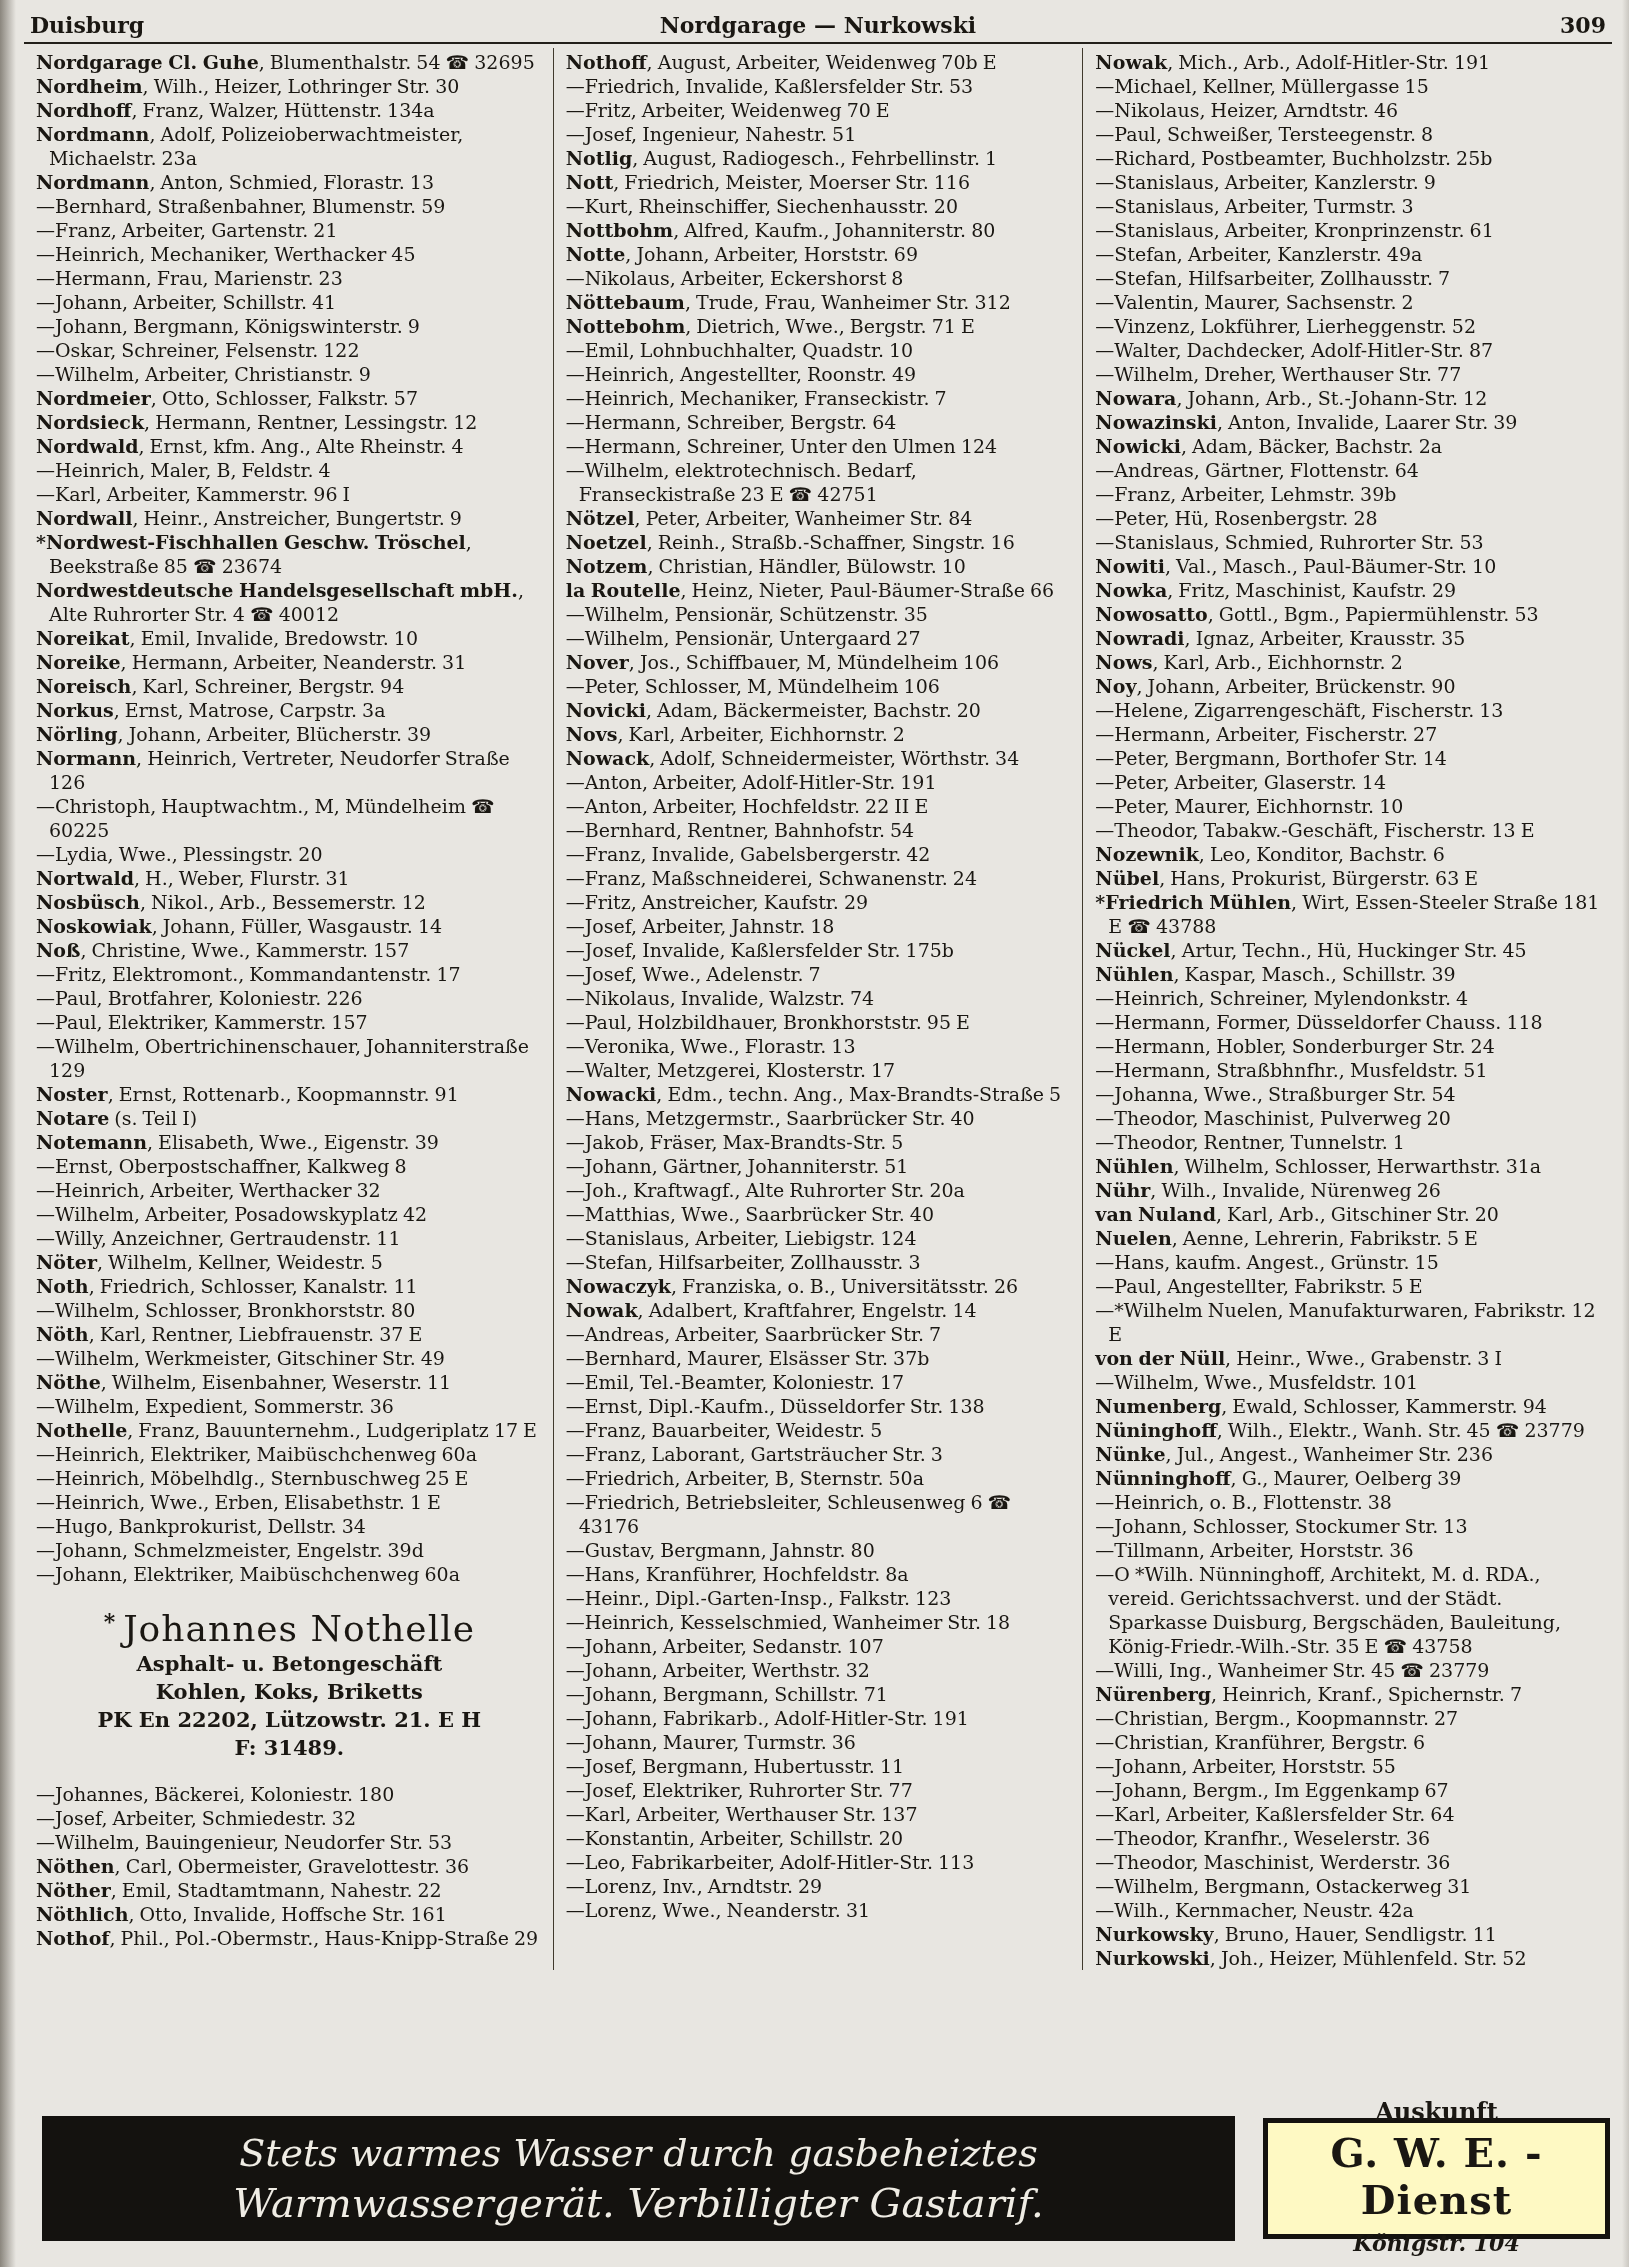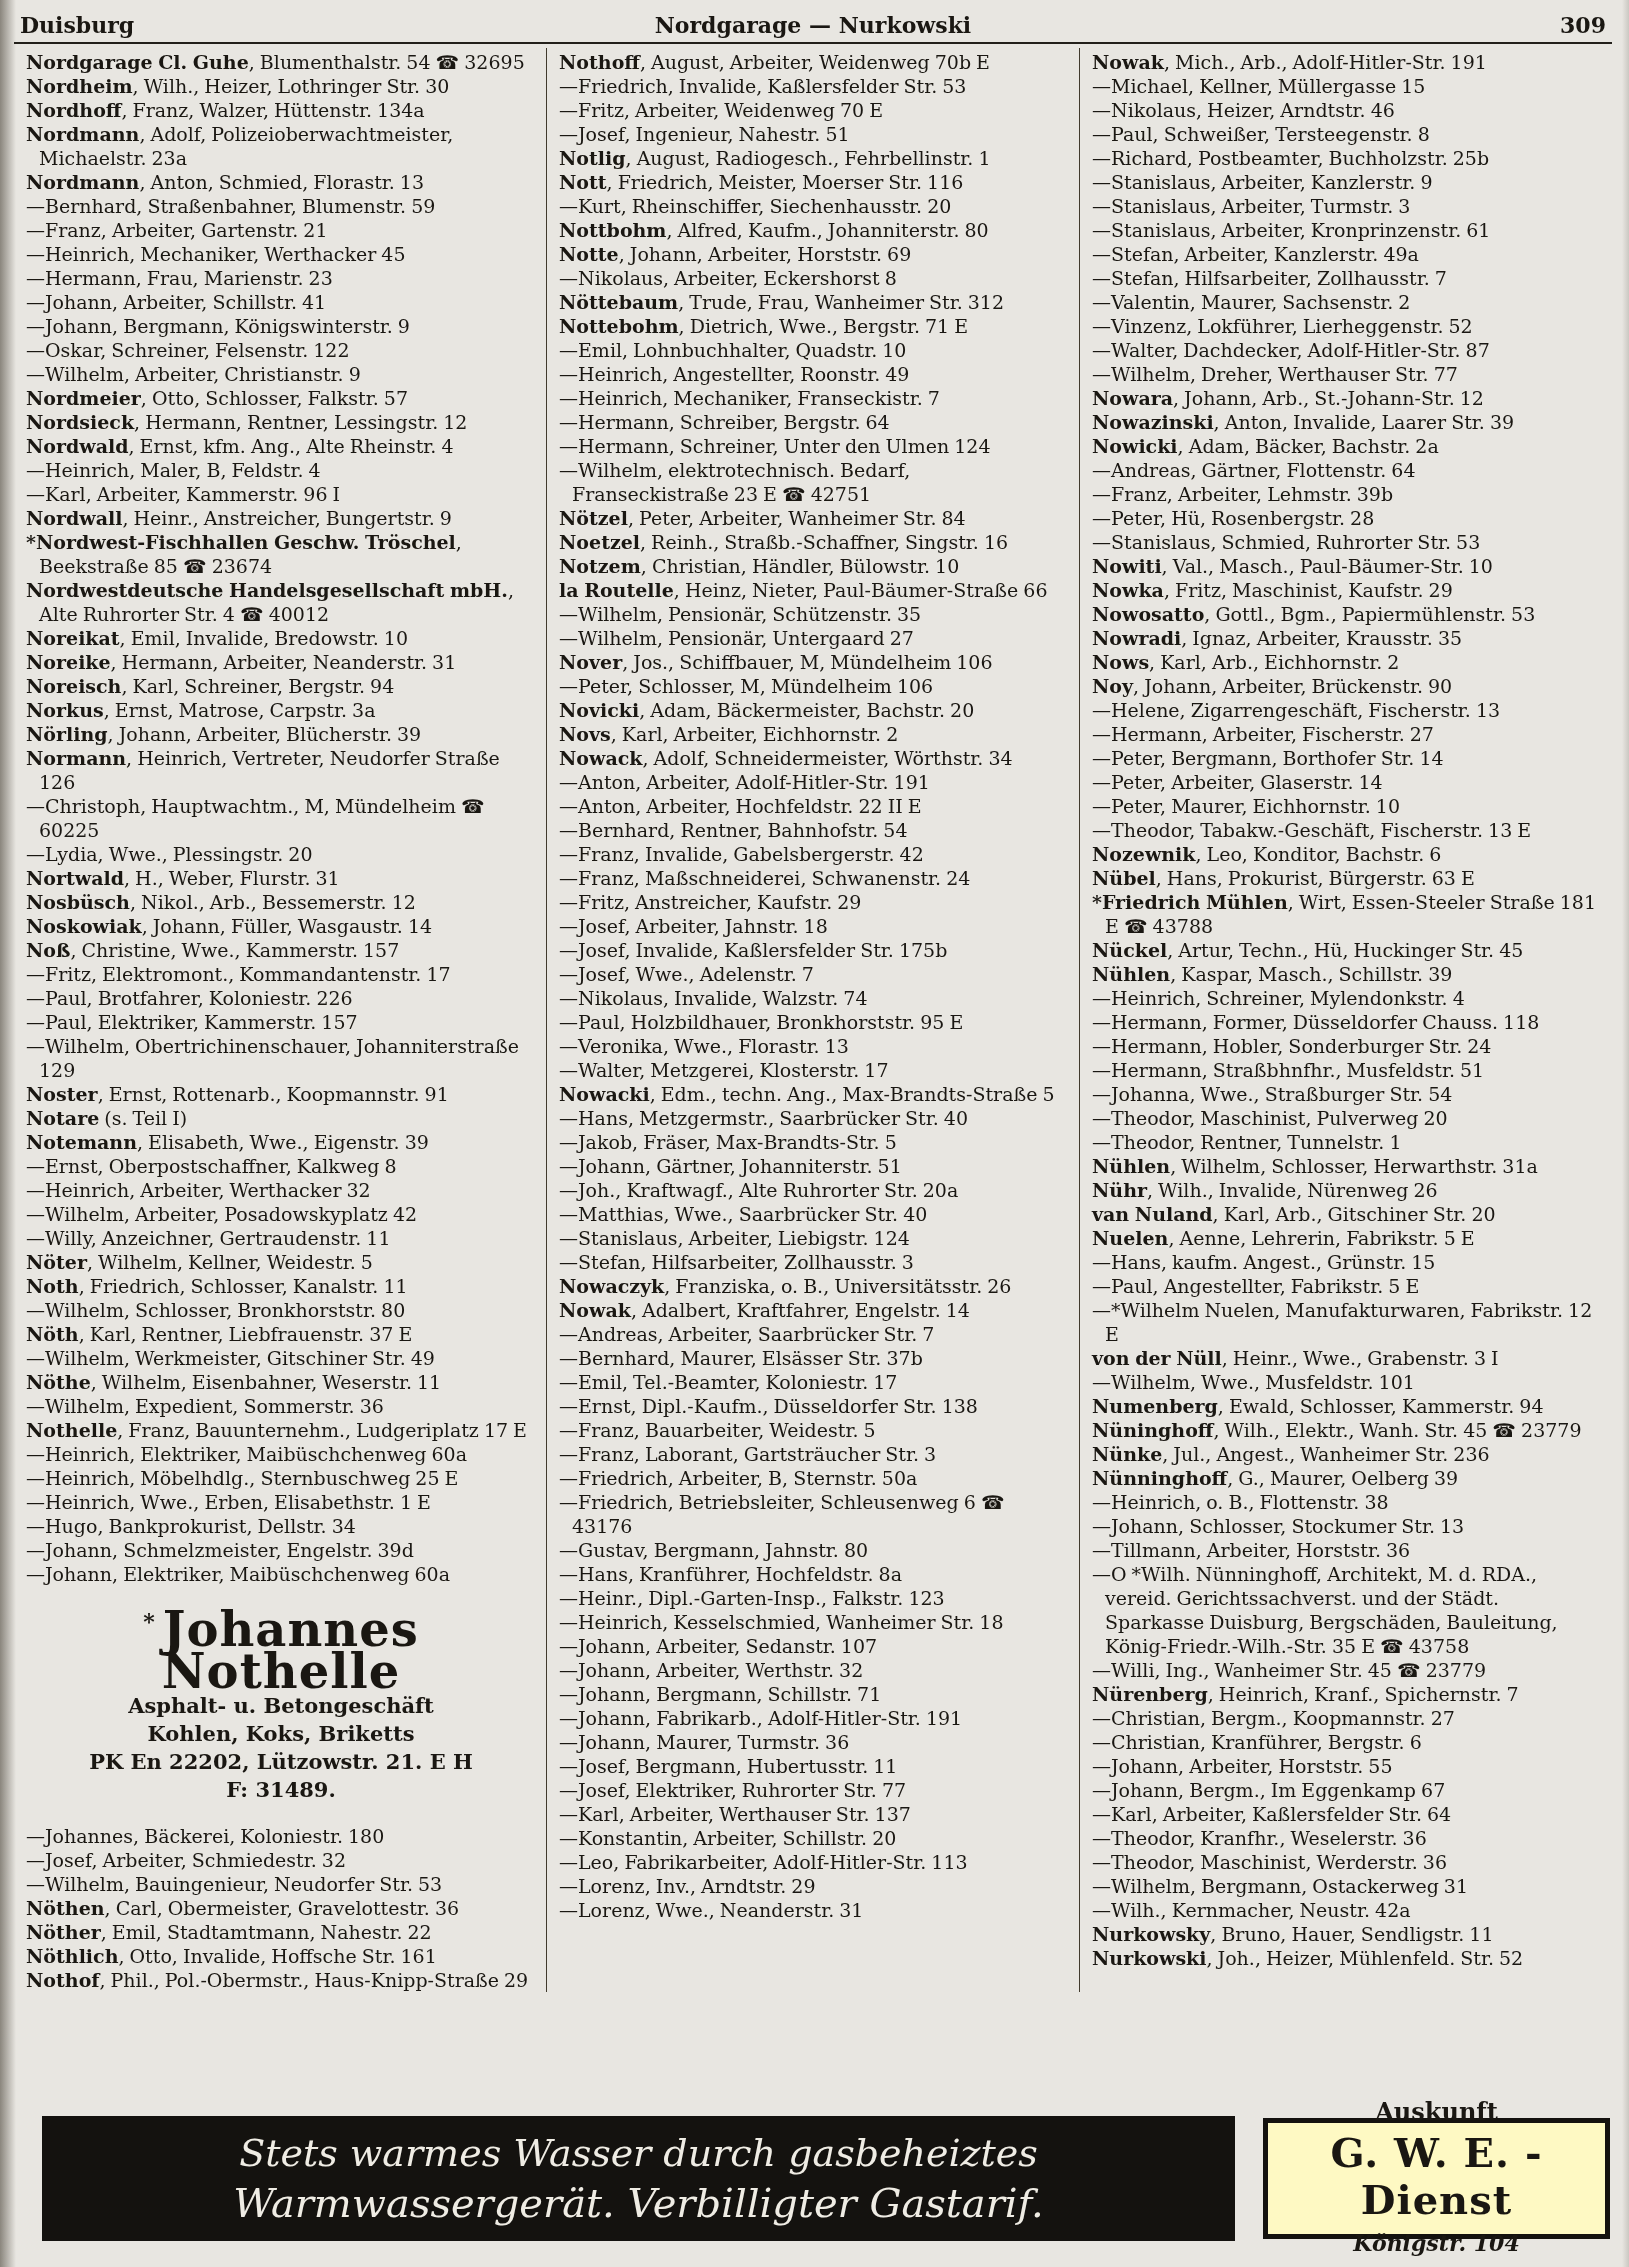--- a/index.html
+++ b/index.html
@@ -13,21 +13,21 @@
   body::before{
     content:"";position:absolute;left:0;top:0;bottom:0;width:16px;
     background:linear-gradient(90deg, rgba(45,38,26,.5), rgba(45,38,26,0));
     pointer-events:none;z-index:5;
   }
   body::after{
     content:"";position:absolute;right:0;top:0;bottom:0;width:8px;
     background:linear-gradient(270deg, rgba(45,38,26,.18), rgba(45,38,26,0));
     pointer-events:none;z-index:5;
   }
-  .page{padding:10px 18px 0 14px;}
+  .page{padding:10px 18px 0 24px;}
   .hdr{
     display:flex;align-items:baseline;
     font-weight:bold;font-size:22px;
     padding:2px 6px 4px 6px;
     border-bottom:2px solid #23201a;
   }
   .hdr .left{flex:1;text-align:left;}
   .hdr .center{flex:2;text-align:center;}
   .hdr .right{flex:1;text-align:right;}
   .columns{display:flex;margin-top:4px;}
@@ -38,21 +38,21 @@
     font-size:19px;line-height:24px;
     text-indent:-13px;padding-left:13px;
     word-spacing:-1px;
   }
   .entry b{font-weight:bold;}
   .ad-box{
     margin:16px 2px 12px 2px;
     text-align:center;
     padding:6px 0 8px 0;
   }
-  .ad-name{font-size:48px;font-weight:bold;letter-spacing:1px;line-height:42px;}
+  .ad-name{font-size:36px;font-weight:normal;letter-spacing:1px;line-height:42px;}
   .ad-star{font-size:22px;vertical-align:top;margin-right:8px;font-weight:bold;}
   .ad-line{font-size:21px;font-weight:bold;line-height:28px;margin:0;}
   .footer{
     position:absolute;left:44px;right:20px;bottom:28px;
     height:121px;display:flex;gap:30px;align-items:stretch;z-index:2;
   }
   .banner{
     flex:1;background:#14120f;color:#efece4;
     display:flex;flex-direction:column;justify-content:center;
     text-align:center;font-style:italic;

